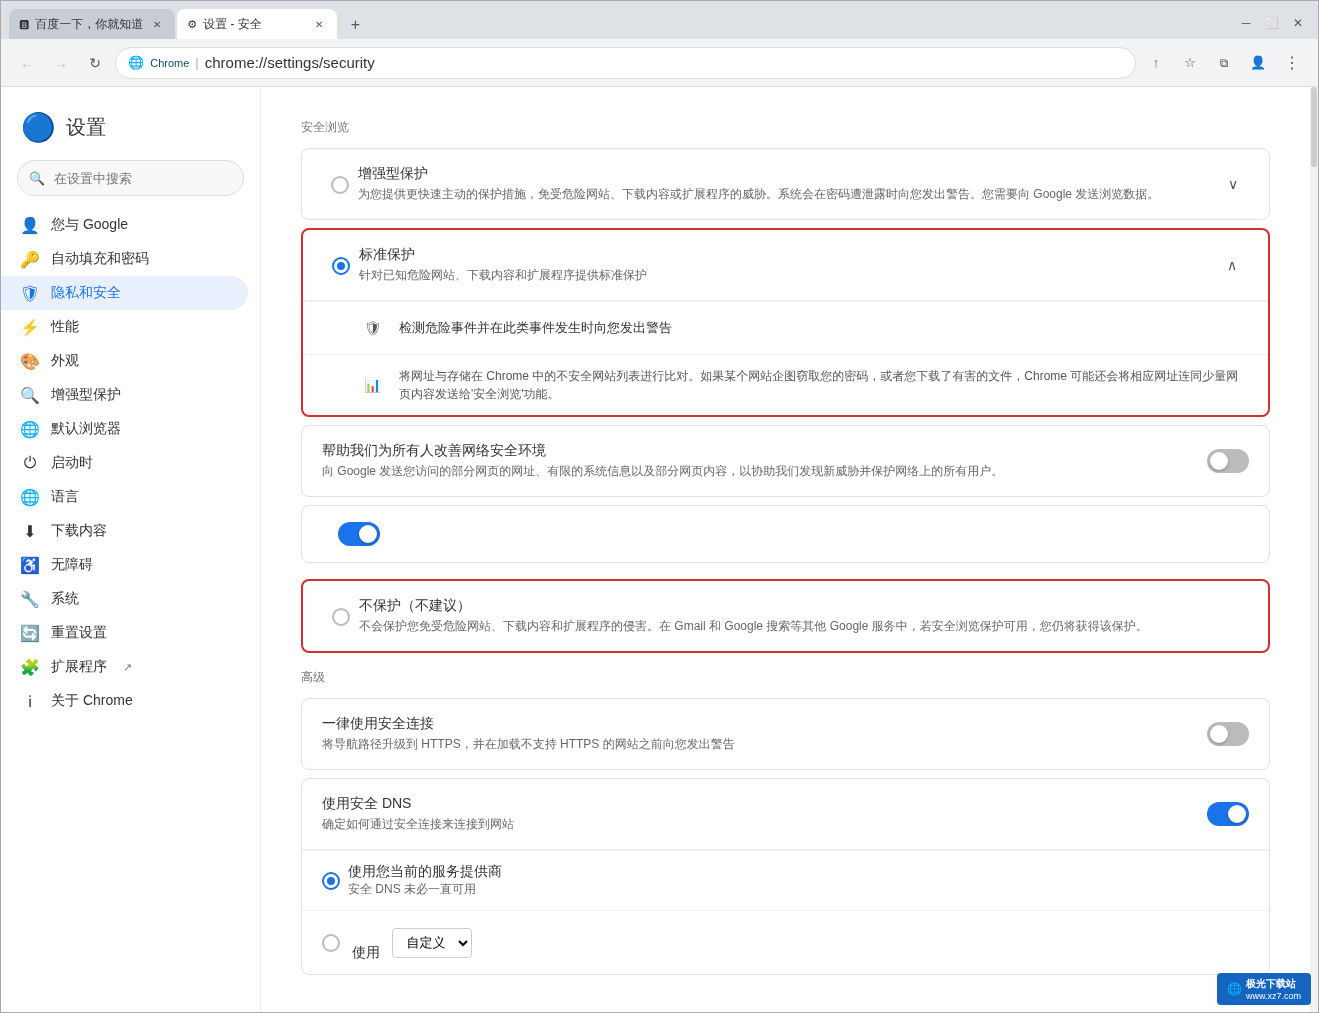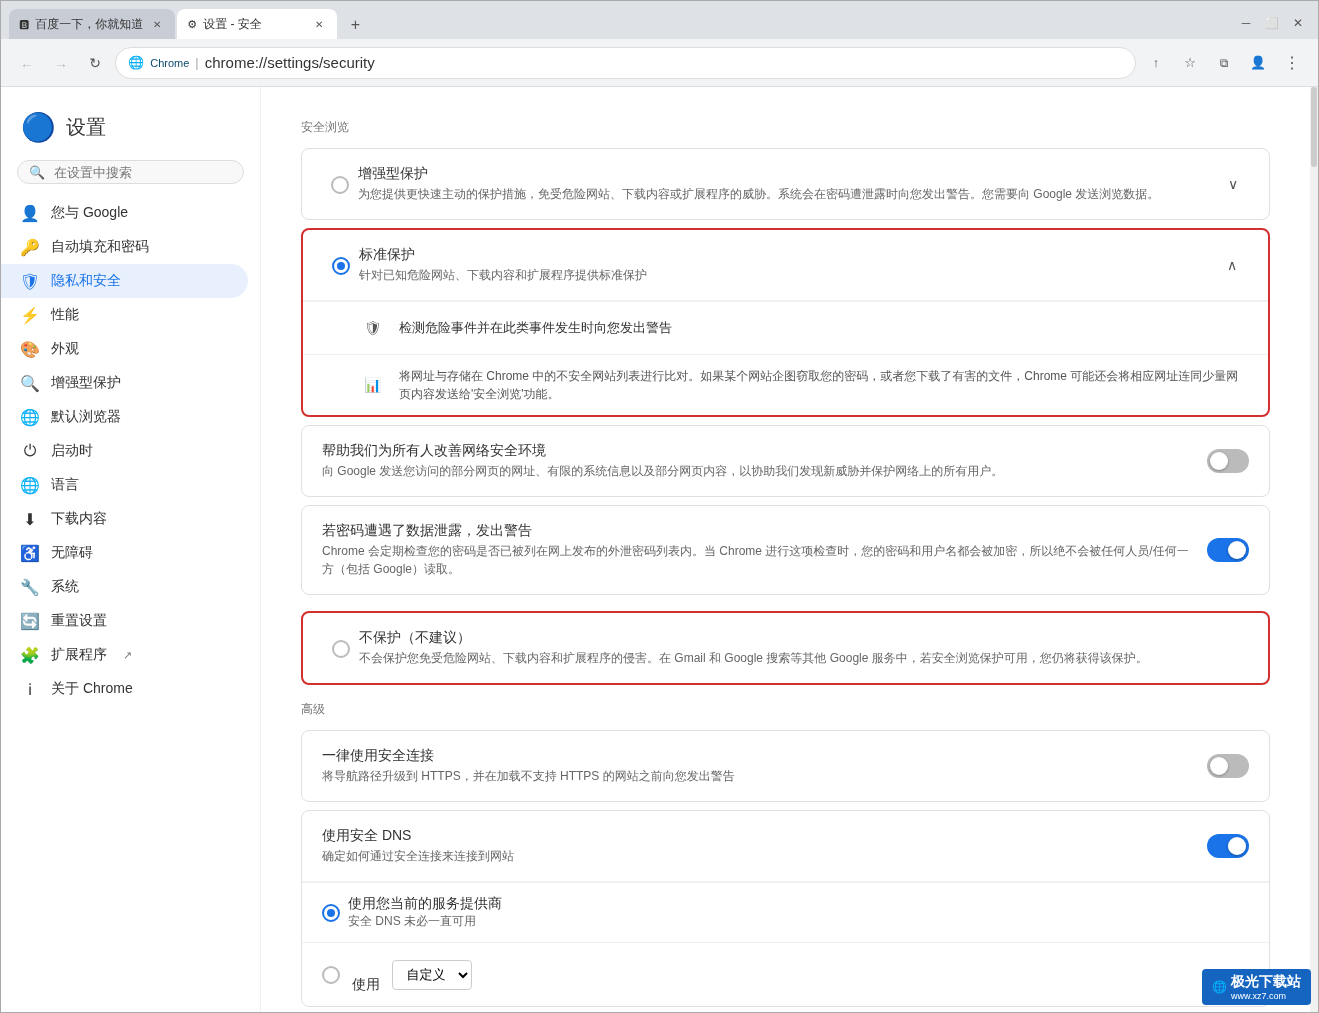--- a/index.html
+++ b/index.html
@@ -115,21 +115,21 @@
 
     <div class="sidebar">
 
       <div style="display:flex; align-items:center; gap:10px; padding:8px 20px 16px;">
         <span style="font-size:28px;">🔵</span>
         <span style="font-size:20px; color:#333;">设置</span>
       </div>
 
       <div style="margin:0 16px 12px; position:relative;">
         <span style="position:absolute; left:12px; top:50%; transform:translateY(-50%); color:#777; font-size:13px;">🔍</span>
-        <input type="text" style="width: 100%; height: 24px; border: 1px solid rgb(221, 221, 221); border-radius: 20px; padding: 0px 12px 0px 36px; font-size: 13px; outline: none; background: rgb(248, 248, 248);" placeholder="在设置中搜索">
+        <input type="text" style="width: 100%; height: 36px; border: 1px solid rgb(221, 221, 221); border-radius: 20px; padding: 0px 12px 0px 36px; font-size: 13px; outline: none; background: rgb(248, 248, 248);" placeholder="在设置中搜索">
       </div>
 
       <div class="sidebar-item">
         <span class="item-icon">👤</span>
         <span class="item-label">您与 Google</span>
       </div>
       <div class="sidebar-item">
         <span class="item-icon">🔑</span>
         <span class="item-label">自动填充和密码</span>
       </div>
@@ -236,24 +236,20 @@
           <div class="toggle" style="margin-left:16px;">
             <div class="toggle-track">
               <div class="toggle-thumb"></div>
             </div>
           </div>
         </div>
       </div>
 
       <div class="setting-card" style="margin-bottom:16px;">
         <div class="setting-row">
-          <div class="setting-info">
-            <div class="setting-title">若密码遭遇了数据泄露，发出警告</div>
-            <div class="setting-desc">Chrome 会定期检查您的密码是否已被列在网上发布的外泄密码列表内。当 Chrome 进行这项检查时，您的密码和用户名都会被加密，所以绝不会被任何人员/任何一方（包括 Google）读取。</div>
-          </div>
           <div class="toggle" style="margin-left:16px;">
             <div class="toggle-track on">
               <div class="toggle-thumb"></div>
             </div>
           </div>
         </div>
       </div>
 
       <div style="border:2px solid #d32f2f; border-radius:8px; margin-bottom:16px; overflow:hidden; background:#fff;">
         <div class="setting-row clickable">
@@ -321,16 +317,16 @@
 
     <div style="width:8px; background:#f1f1f1; position:relative; flex-shrink:0;">
       <div style="position:absolute; top:0; left:1px; width:6px; height:80px; background:#ccc; border-radius:3px;"></div>
     </div>
   </div>
 </div>
 
 <div style="position:fixed; bottom:8px; right:8px; background:#1565C0; color:white; font-size:10px; padding:4px 10px; border-radius:4px; z-index:999; display:flex; align-items:center; gap:4px;">
   <span style="font-size:12px;">🌐</span>
   <div>
-    <div style="font-size:14px; font-weight:bold;">极光下载站</div>
+    <div style="font-size:10px; font-weight:bold;">极光下载站</div>
     <div style="font-size:9px;">www.xz7.com</div>
   </div>
 </div>
 
 </body></html>

